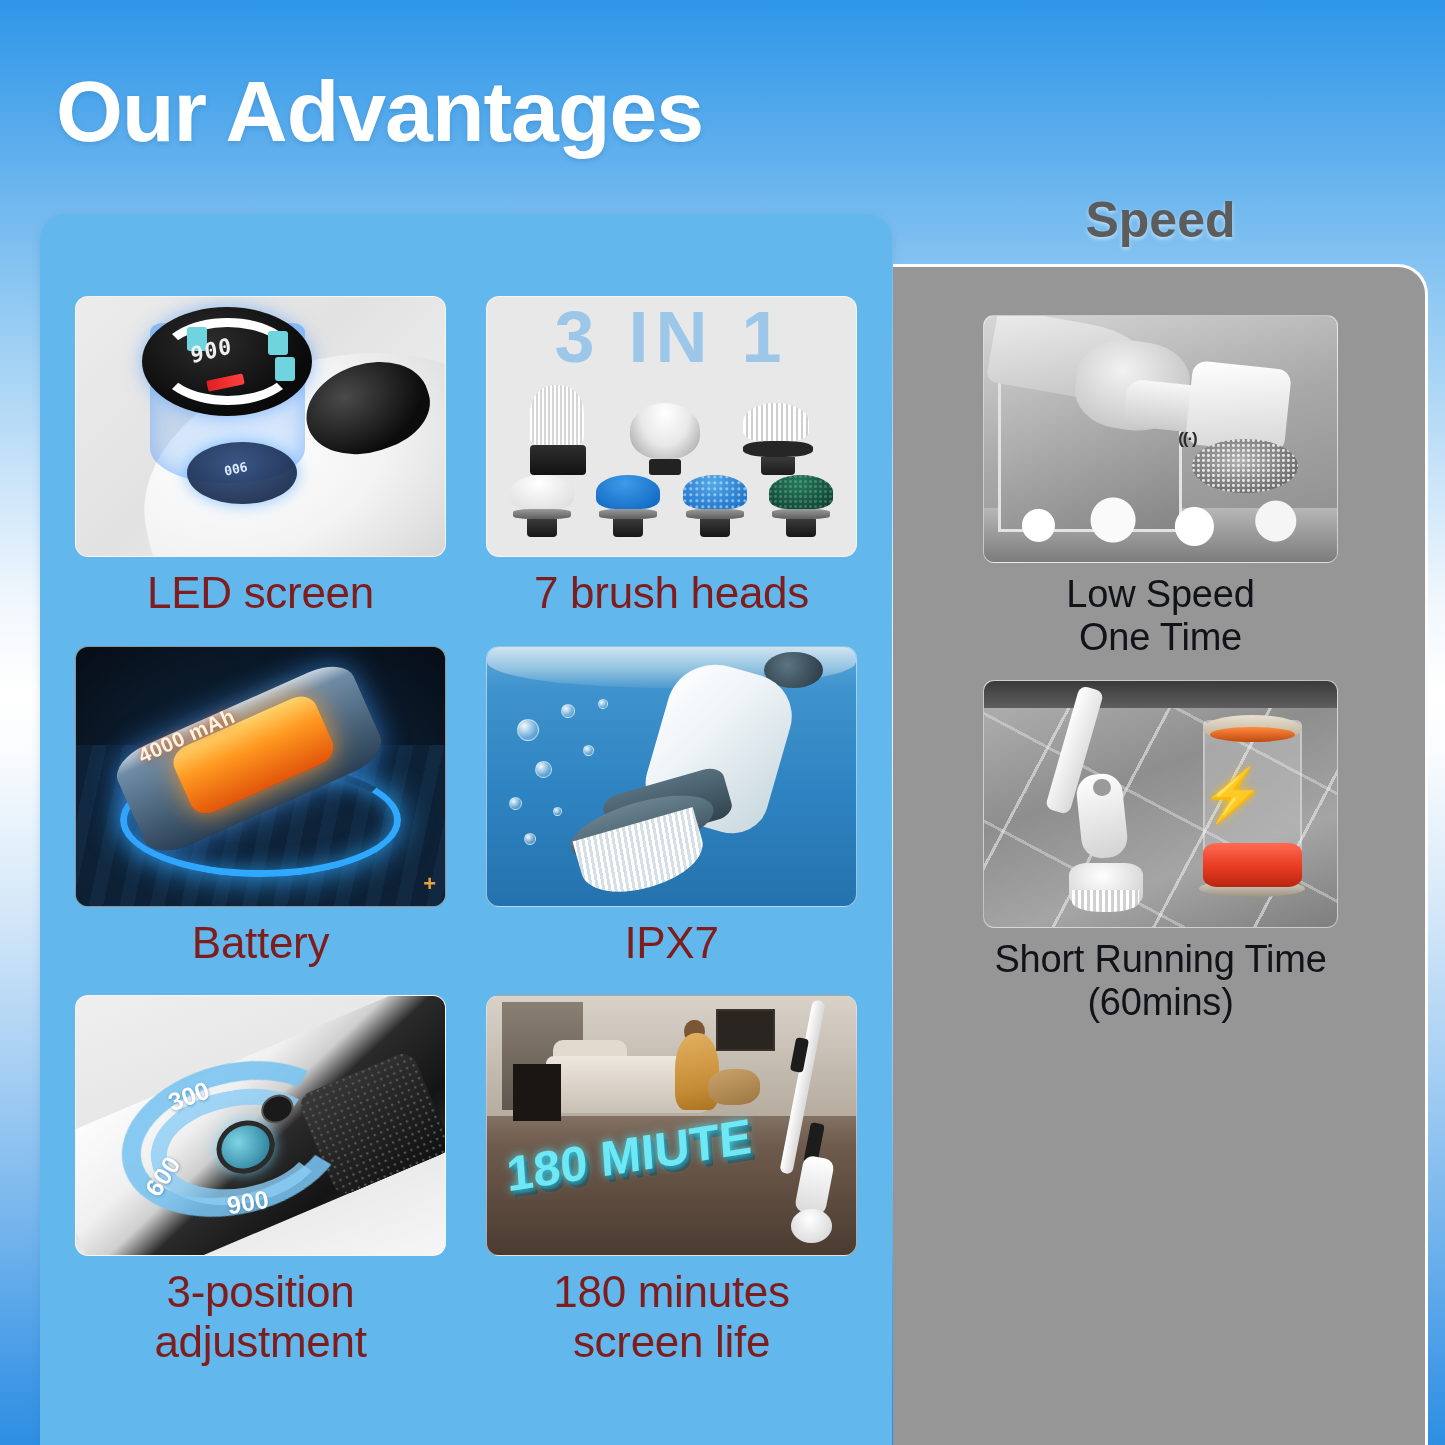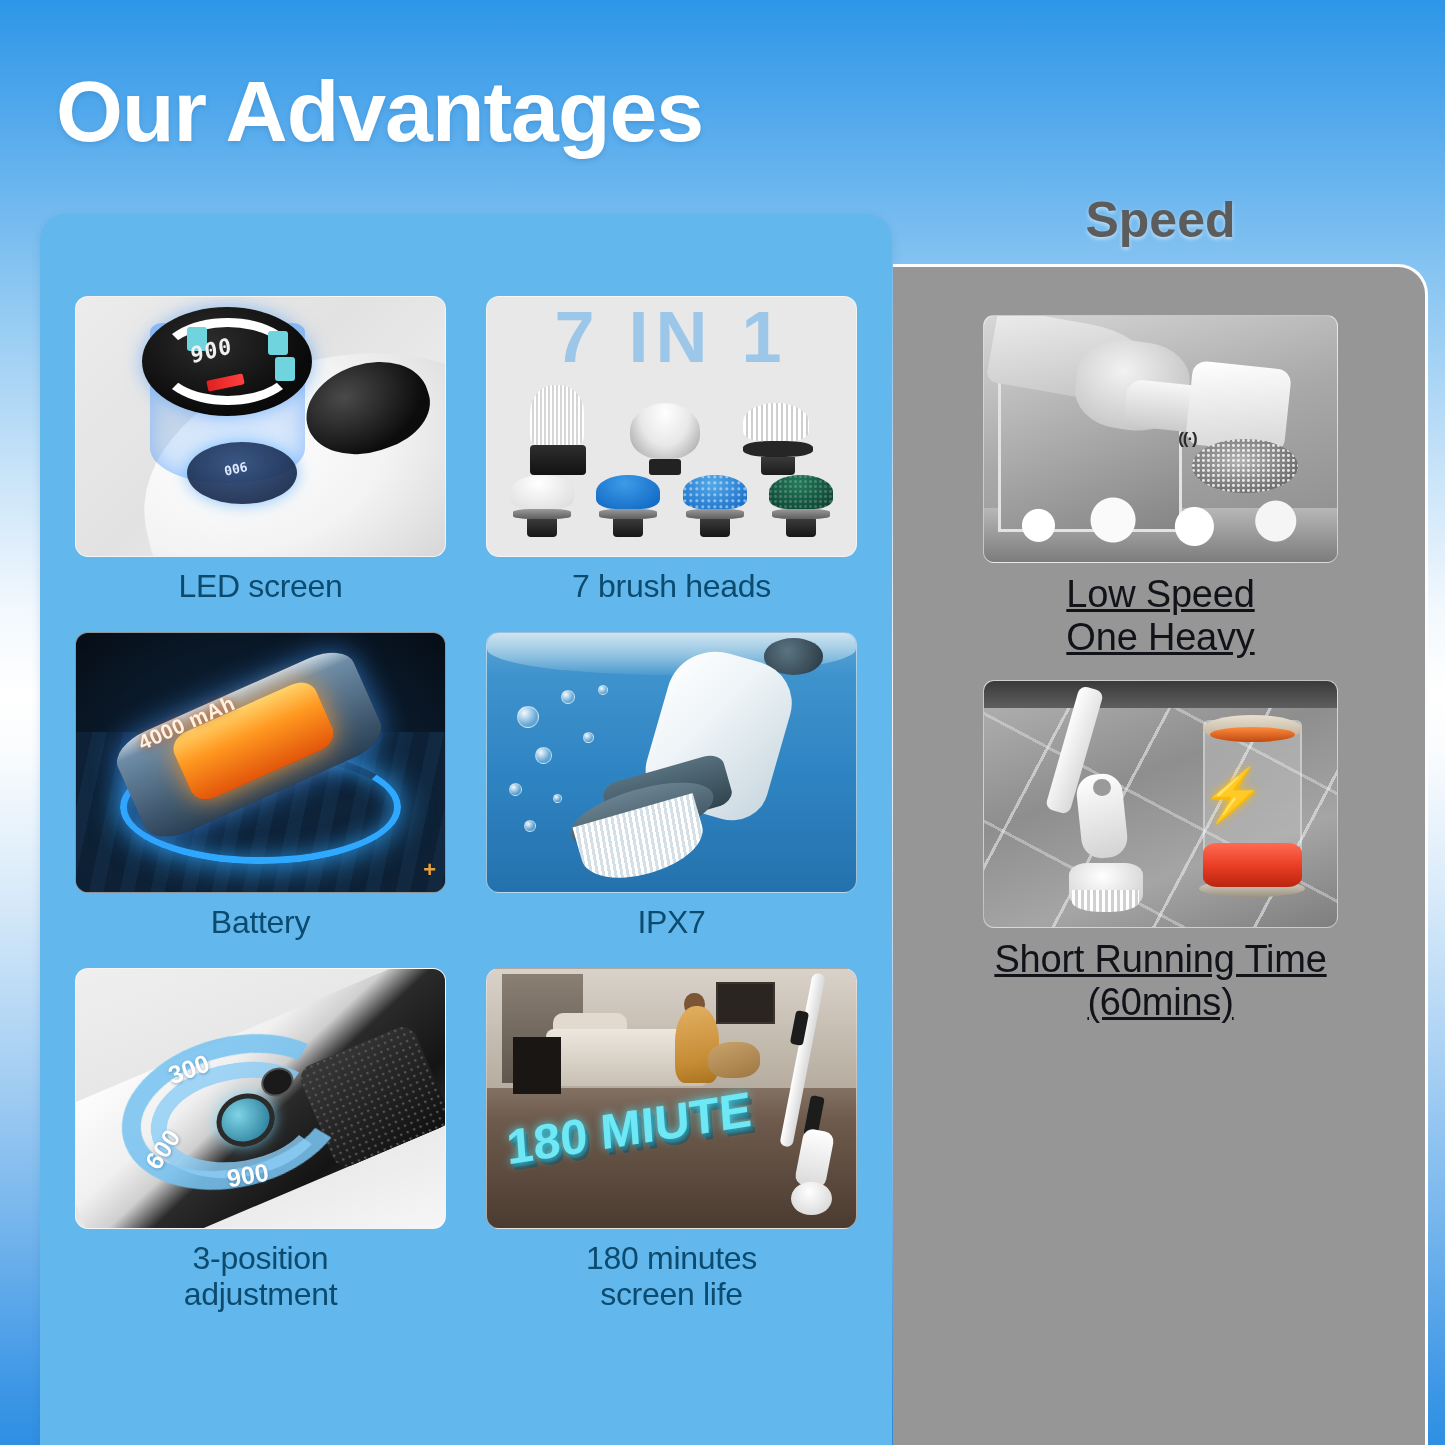--- a/index.html
+++ b/index.html
@@ -101,23 +101,23 @@
     height: 261px;
     border-radius: 13px;
     border: 1px solid rgba(255,255,255,0.55);
     overflow: hidden;
     position: relative;
     background: #E7E7E7;
   }
 
   .ours-label {
     margin-top: 11px;
-    font-size: 32px;
+    font-size: 44px;
     font-weight: 300;
-    color: #0c4a6e;
+    color: #7f1d1d;
     text-align: center;
     line-height: 1.13;
     letter-spacing: -0.3px;
   }
 
   
   .others-col {
     position: absolute;
     left: 0;
     top: 48px;
@@ -141,21 +141,20 @@
   }
 
   .others-label {
     margin-top: 10px;
     font-size: 38px;
     font-weight: 300;
     color: #111318;
     text-align: center;
     line-height: 1.14;
     letter-spacing: -0.2px;
-    text-decoration: underline;
   }
 
   
 
   
   .art-led { background: linear-gradient(135deg,#ECECEC 0%,#E2E2E2 45%,#F4F4F4 100%); }
   .art-led .body {
     position: absolute; left: 18%; top: 24%; width: 104%; height: 100%;
     background: radial-gradient(ellipse at 28% 30%, #FFFFFF 0%, #F3F3F3 38%, #D6D6D6 72%, #BFBFBF 100%);
     border-radius: 50% 46% 40% 44%;
@@ -676,21 +675,21 @@
           </div>
           <div class="minidial">
             <div class="minidigit">900</div>
           </div>
         </div>
         <div class="ours-label">LED screen</div>
       </div>
 
       <div class="ours-cell">
         <div class="tile art-brush">
-          <div class="seven">7 IN 1</div>
+          <div class="seven">3 IN 1</div>
           <div class="row1">
             <div class="bh bh-cone">
               <div class="head"></div>
                 <div class="base"></div>
             </div>
             <div class="bh bh-feather">
               <div class="head"></div>
                 <div class="base"></div>
             </div>
             <div class="bh bh-disc">
@@ -813,21 +812,21 @@
           <div class="forearm"></div>
           <div class="hand"></div>
           <div class="devneck"></div>
           <div class="dev"></div>
           <div class="steel"></div>
           <div class="waves">((·)</div>
           <div class="foam"></div>
         </div>
         <div class="others-label">
           <div>Low Speed</div>
-          <div>One Heavy</div>
+          <div>One Time</div>
         </div>
       </div>
 
       <div class="others-cell">
         <div class="tile-gray art-tile-floor">
           <div class="grout"></div>
           <div class="darkbar"></div>
           <div class="pole2"></div>
           <div class="elbow"></div>
           <div class="dot2"></div>

